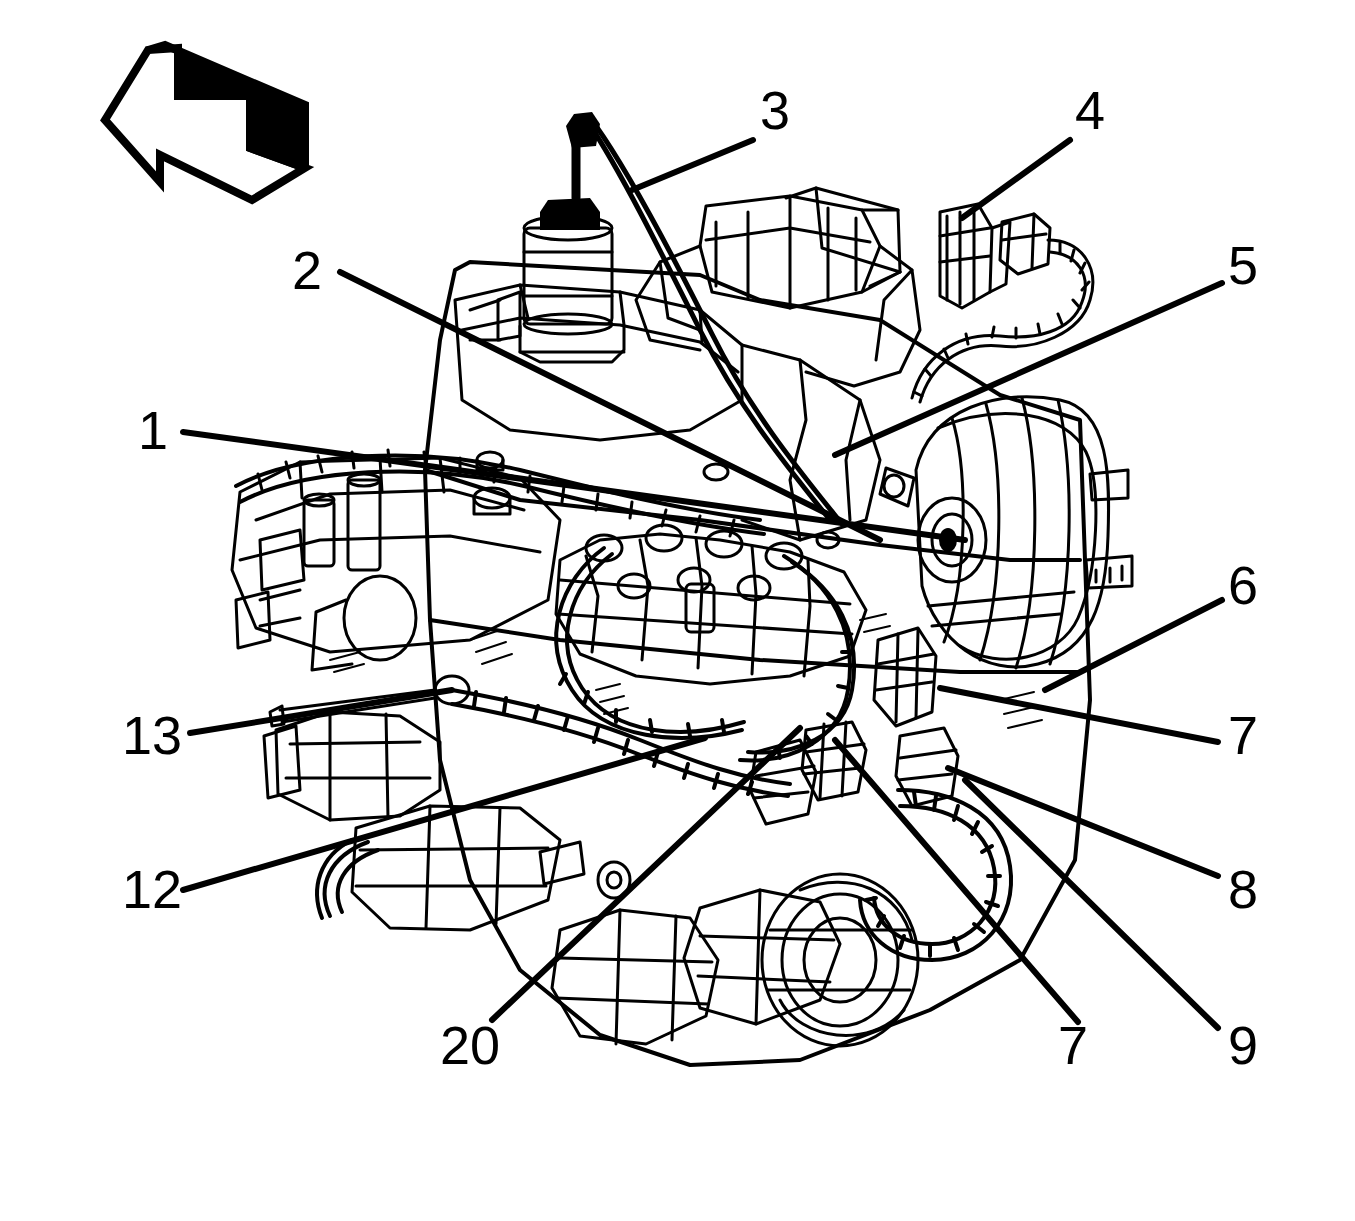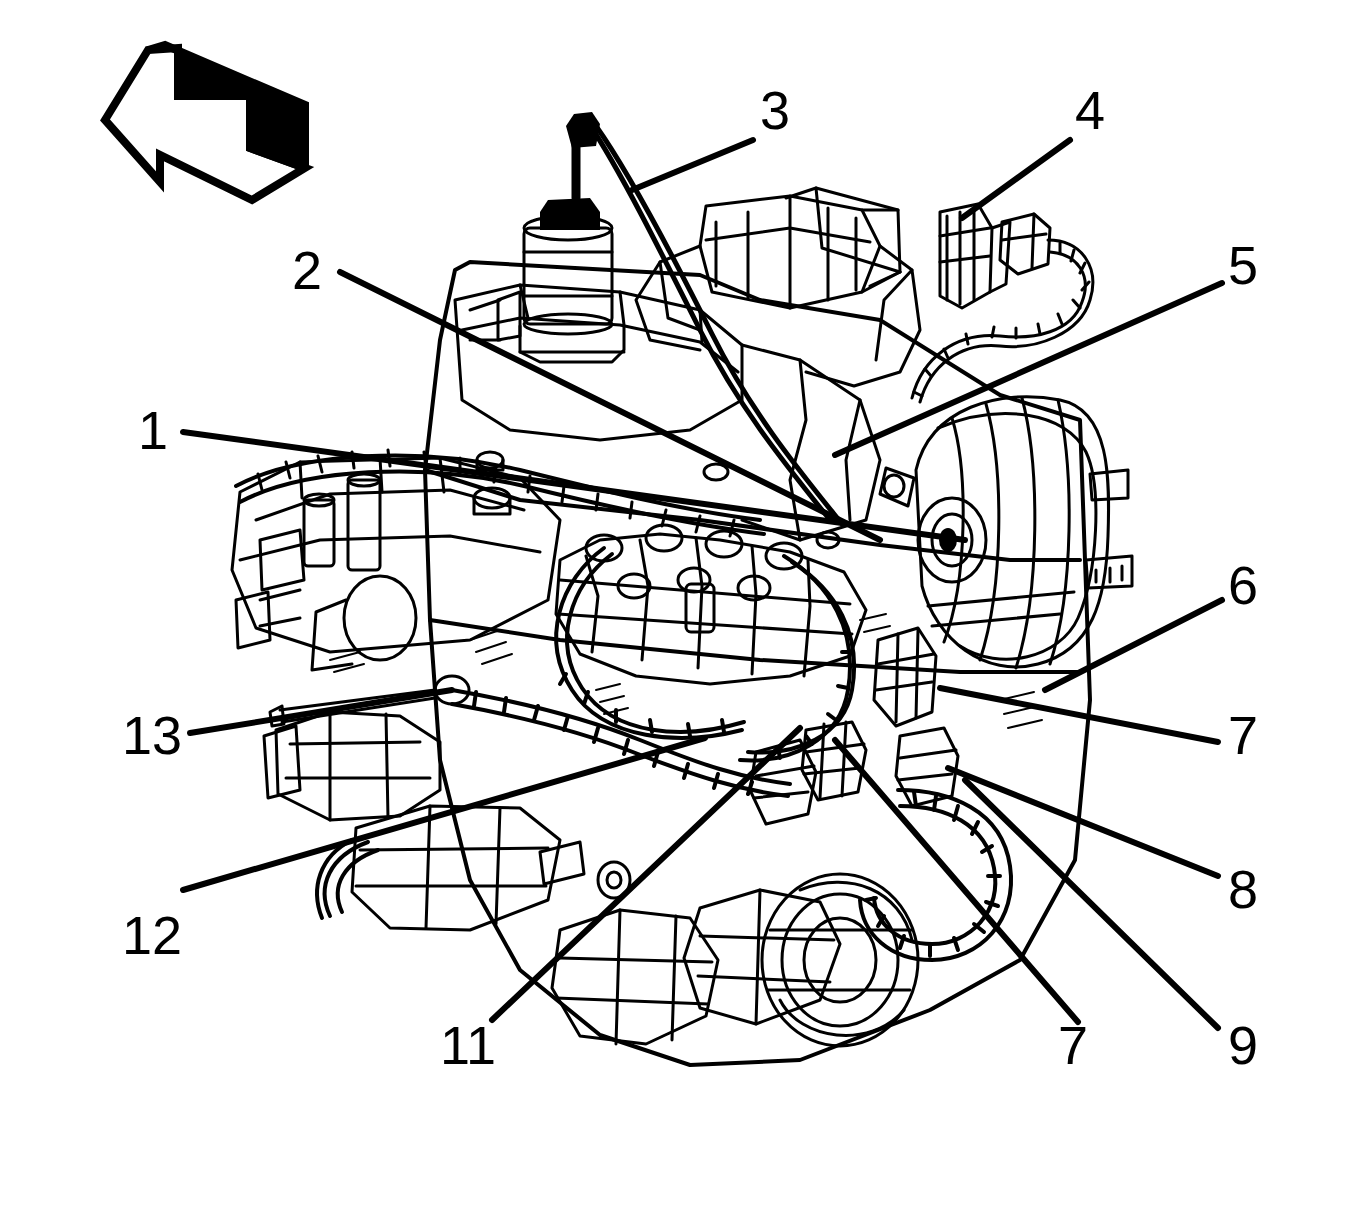--- a/index.html
+++ b/index.html
@@ -313,17 +313,17 @@
   <div class="callout" style="left:138px;top:403px;">1</div>
   <div class="callout" style="left:292px;top:243px;">2</div>
   <div class="callout" style="left:760px;top:83px;">3</div>
   <div class="callout" style="left:1075px;top:83px;">4</div>
   <div class="callout" style="left:1228px;top:238px;">5</div>
   <div class="callout" style="left:1228px;top:558px;">6</div>
   <div class="callout" style="left:1228px;top:708px;">7</div>
   <div class="callout" style="left:1228px;top:862px;">8</div>
   <div class="callout" style="left:1228px;top:1018px;">9</div>
   <div class="callout" style="left:1058px;top:1018px;">7</div>
-  <div class="callout" style="left:440px;top:1018px;">11</div>
-  <div class="callout" style="left:122px;top:908px;">12</div>
+  <div class="callout" style="left:440px;top:1018px;">20</div>
+  <div class="callout" style="left:122px;top:862px;">12</div>
   <div class="callout" style="left:122px;top:708px;">13</div>
 
 </div>
 
 </body></html>

